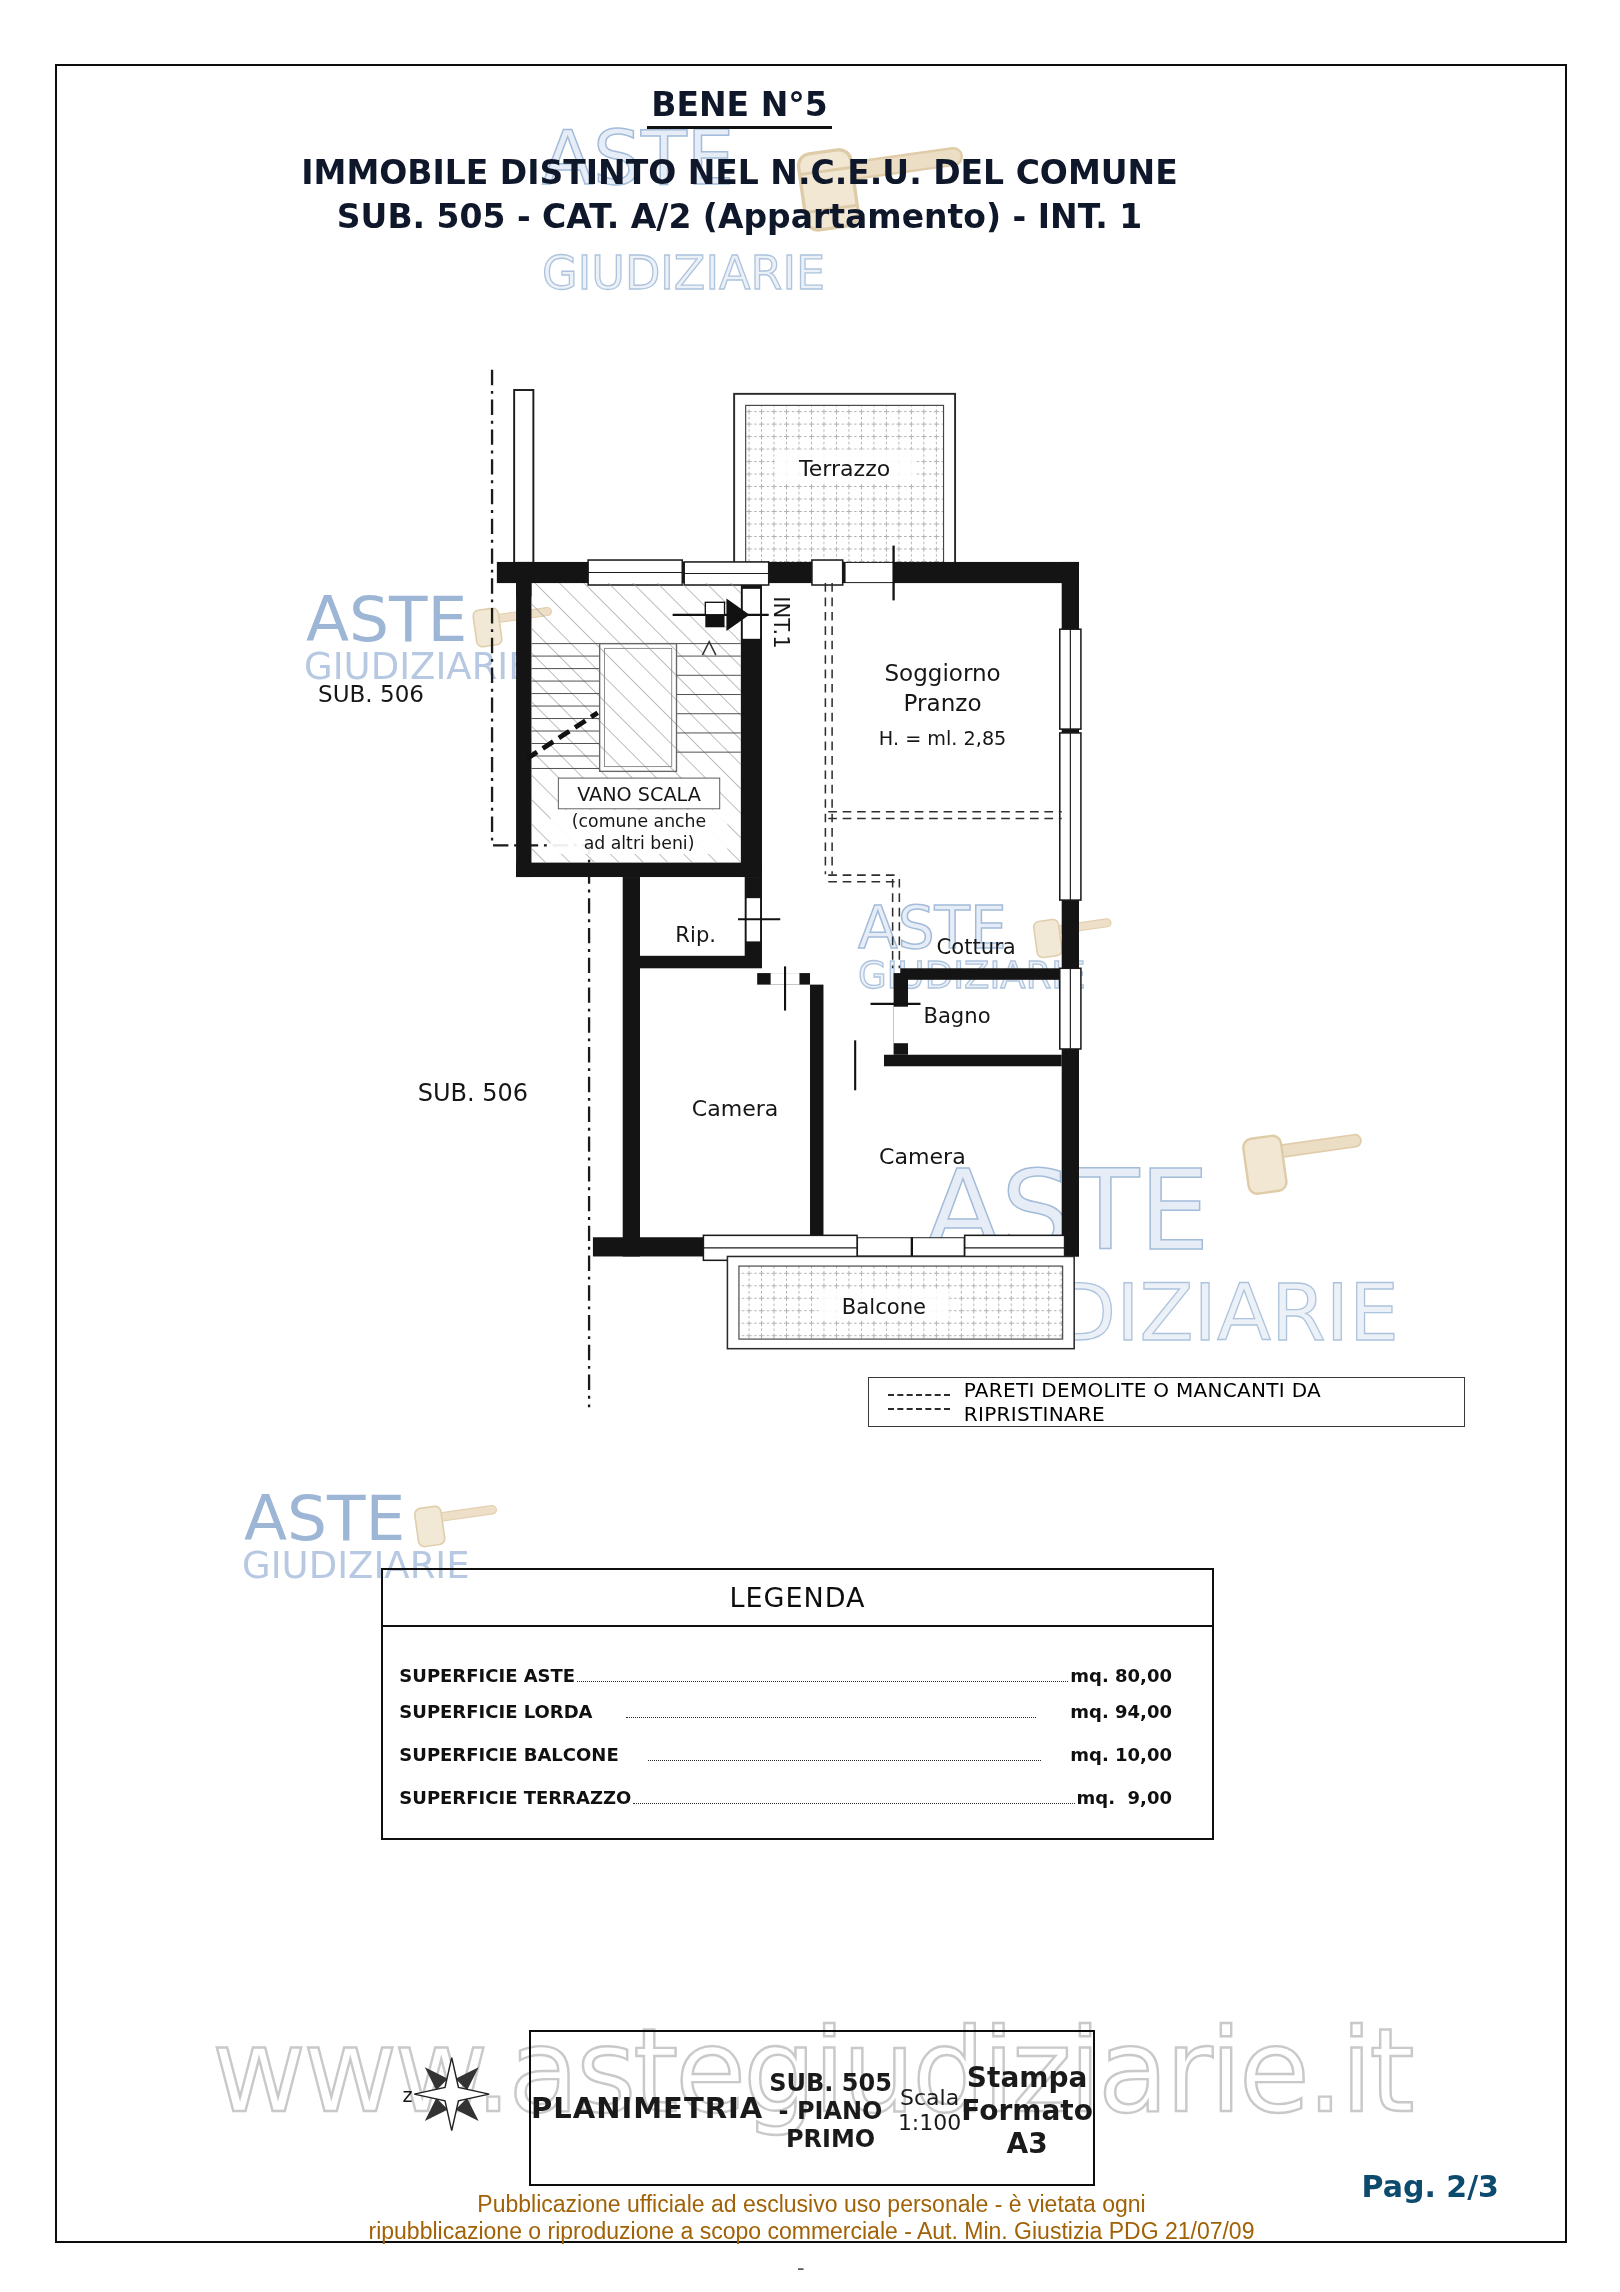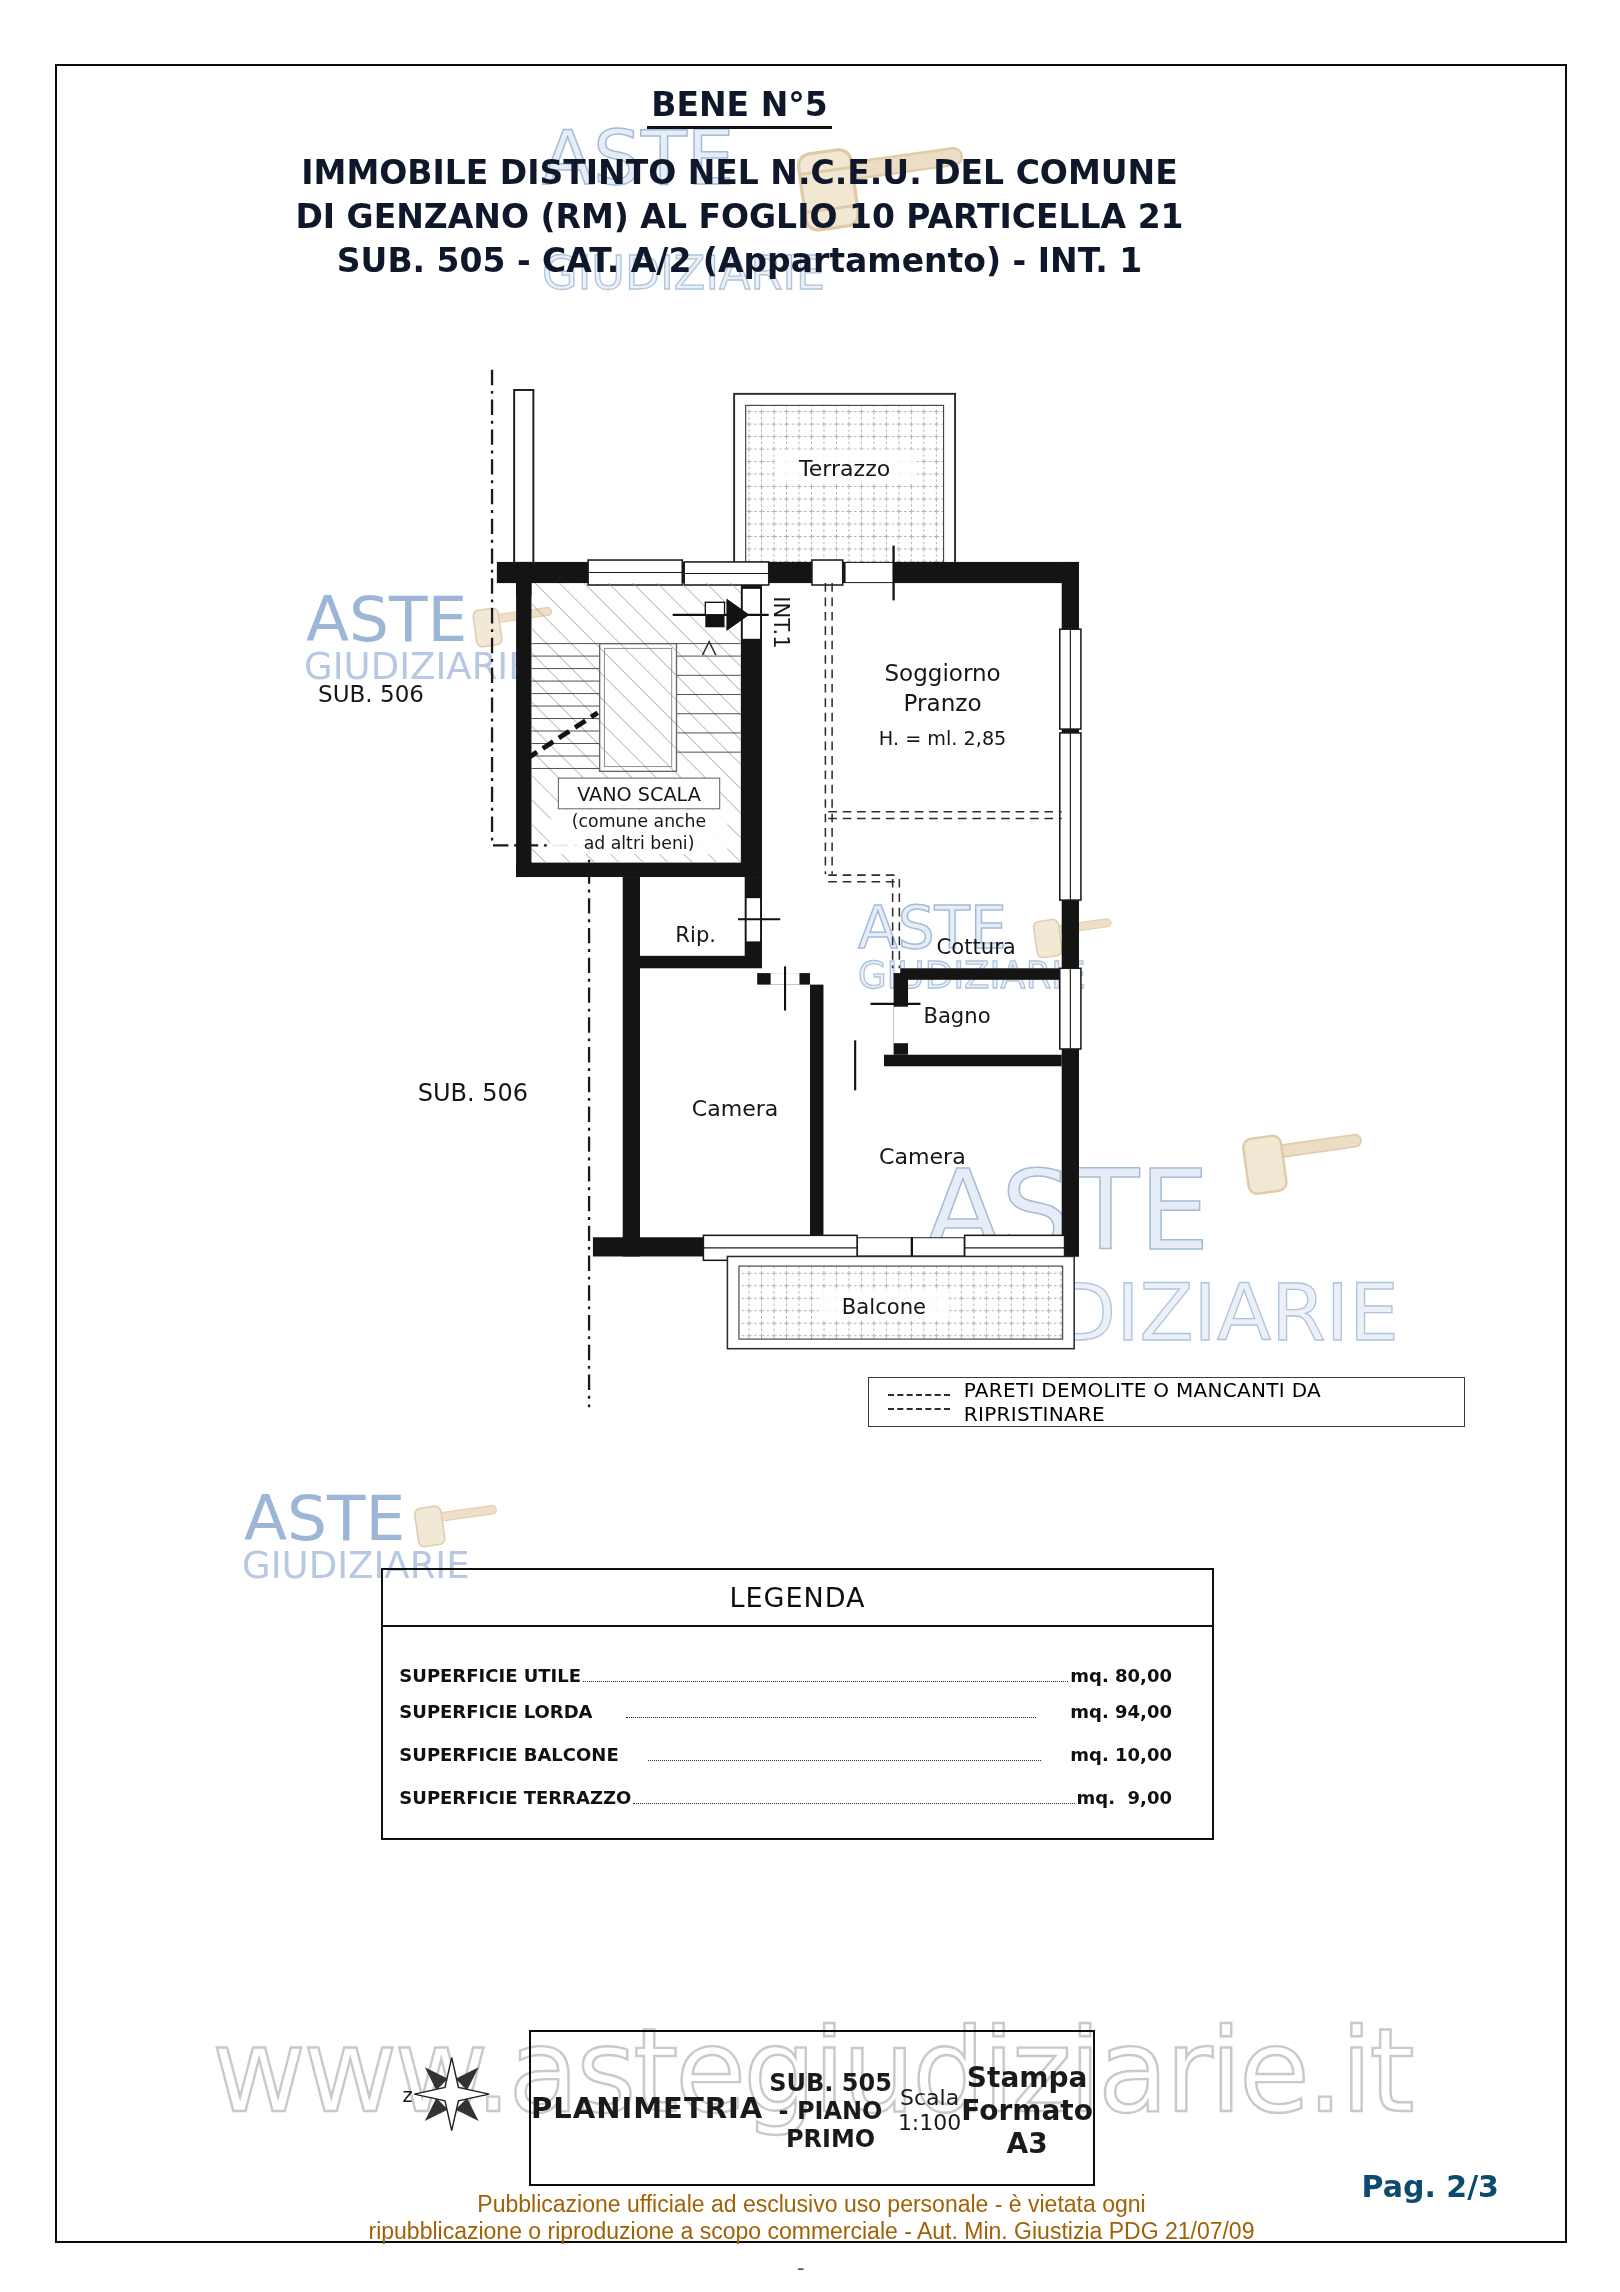--- a/index.html
+++ b/index.html
@@ -100,21 +100,20 @@
   </svg>
 
   <div class="abs wm wm-gray" style="left:212px;top:2014px;font-size:115px;">www.astegiudiziarie.it</div>
 
   <div class="abs" id="border-frame"></div>
 
   <div class="abs" id="header">
     <div class="t1"><span>BENE N°5</span></div>
     <div class="t2">
       <div>IMMOBILE DISTINTO NEL N.C.E.U. DEL COMUNE</div>
-      <div>DI GENZANO (RM) AL FOGLIO 10 PARTICELLA 21</div>
       <div>SUB. 505 - CAT. A/2 (Appartamento) - INT. 1</div>
     </div>
   </div>
 
   <svg class="abs" style="left:0;top:0;" width="1621" height="2292" viewBox="0 0 1687 2386">
     <defs>
       <pattern id="hatch" width="18" height="18" patternUnits="userSpaceOnUse" patternTransform="rotate(-45 0 0)">
         <line x1="0" y1="0" x2="0" y2="18" stroke="#8f8f8f" stroke-width="1.2"></line>
       </pattern>
       <pattern id="tiles" width="13" height="13" patternUnits="userSpaceOnUse">
@@ -263,21 +262,21 @@
   </svg>
 
   <div class="abs" id="legend-note">
     <div class="sym"></div>
     <div class="txt">PARETI DEMOLITE O MANCANTI DA RIPRISTINARE</div>
   </div>
 
   <div class="abs" id="legenda">
     <div class="hd">LEGENDA</div>
     <div class="lrow" style="top:91px;">
-      <span>SUPERFICIE UTILE</span>
+      <span>SUPERFICIE ASTE</span>
         <span class="fill"></span>
         <span class="val">mq. 80,00</span>
     </div>
     <div class="lrow" style="top:127px;gap:32px;">
       <span>SUPERFICIE LORDA</span>
         <span class="fill"></span>
         <span class="val">mq. 94,00</span>
     </div>
     <div class="lrow" style="top:170px;gap:27px;">
       <span>SUPERFICIE BALCONE</span>

